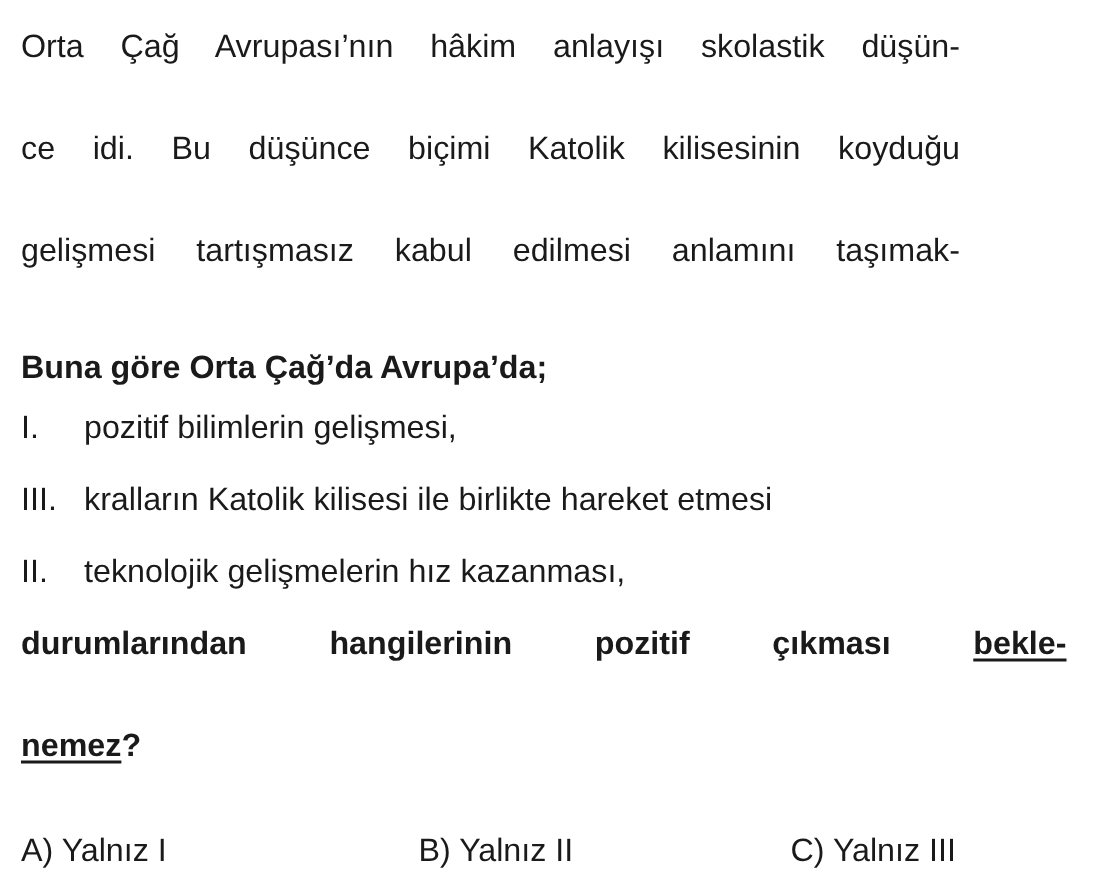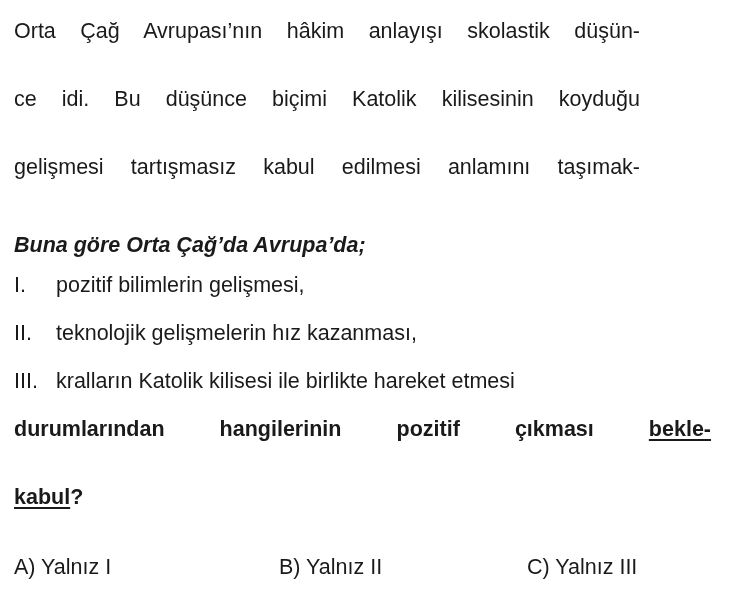--- a/index.html
+++ b/index.html
@@ -27,21 +27,20 @@
     text-align: justify;
     text-justify: inter-word;
     margin: 0 0 4px 0;
     hyphens: manual;
   }
   .stem {
     font-size: 21.5px;
     line-height: 34px;
     font-weight: bold;
     margin: 10px 0 6px 0;
-    font-style: italic;
   }
   .roman-list {
     margin: 0;
     padding: 0;
     list-style: none;
   }
   .roman-item {
     display: flex;
     font-size: 21.5px;
     line-height: 34px;
@@ -96,32 +95,32 @@
   </div>
 
   <div class="stem">Buna göre Orta Çağ’da Avrupa’da;</div>
 
   <ul class="roman-list">
     <li class="roman-item">
       <span class="roman-label">I.</span>
       <span class="roman-text">pozitif bilimlerin gelişmesi,</span>
     </li>
     <li class="roman-item">
+      <span class="roman-label">III.</span>
+      <span class="roman-text">kralların Katolik kilisesi ile birlikte hareket etmesi</span>
+    </li>
+    <li class="roman-item">
       <span class="roman-label">II.</span>
       <span class="roman-text">teknolojik gelişmelerin hız kazanması,</span>
-    </li>
-    <li class="roman-item">
-      <span class="roman-label">III.</span>
-      <span class="roman-text">kralların Katolik kilisesi ile birlikte hareket etmesi</span>
     </li>
   </ul>
 
   <div class="question">
     <div class="justify-helper"><span>durumlarından hangilerinin pozitif çıkması </span><span class="u">bekle-</span></div>
-    <div><span class="u">kabul</span><span>?</span></div>
+    <div><span class="u">nemez</span><span>?</span></div>
   </div>
 
   <div class="options-row-1">
     <div class="opt">A) Yalnız I</div>
     <div class="opt">B) Yalnız II</div>
     <div class="opt">C) Yalnız III</div>
   </div>
 
 </div>
 

